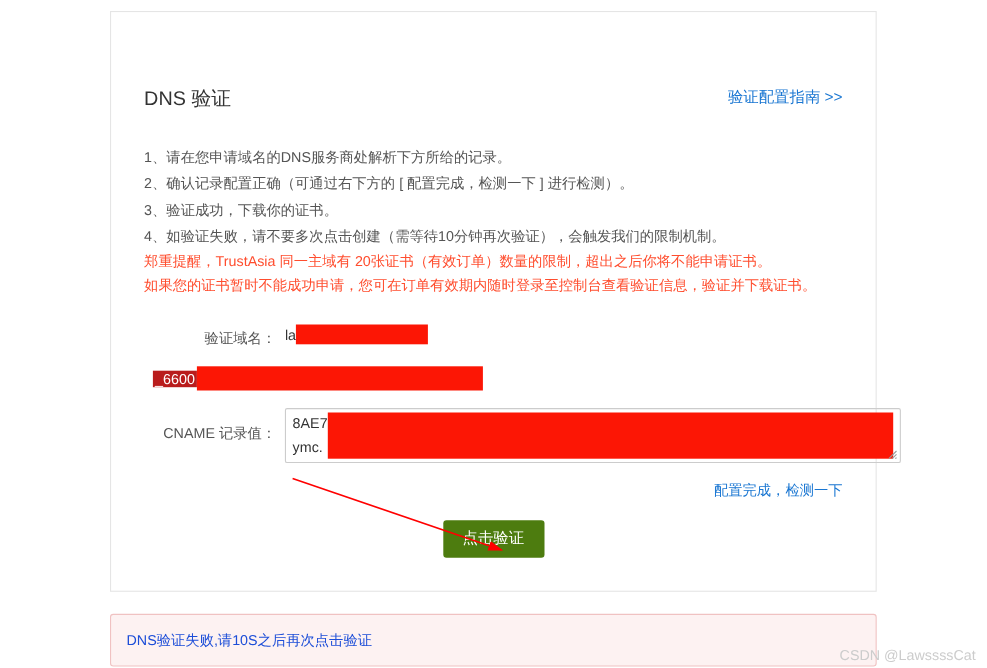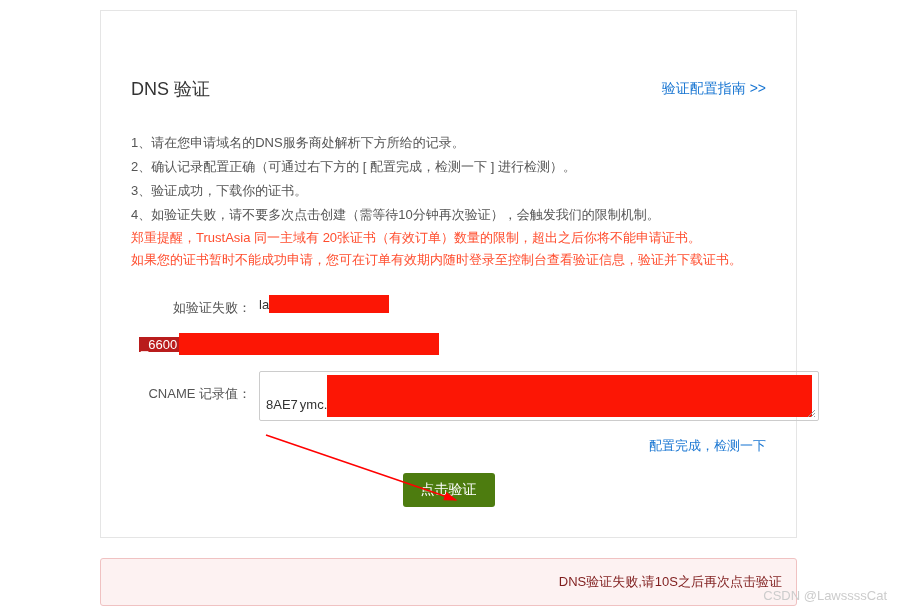--- a/index.html
+++ b/index.html
@@ -98,23 +98,22 @@
       font-size: 13px;
       position: relative;
       resize: none;
     }
     .textarea-inner {
       display: flex;
       line-height: 20px;
     }
     .textarea-prefix-col {
       display: flex;
-      flex-direction: row;
+      flex-direction: column;
       gap: 2px;
-      margin-top: 20px;
     }
     .resize-handle {
       position: absolute;
       right: 2px;
       bottom: 2px;
       width: 10px;
       height: 10px;
       color: #999;
       font-size: 10px;
     }
@@ -145,23 +144,23 @@
     .arrow-svg {
       position: absolute;
       left: 130px;
       top: 130px;
       pointer-events: none;
     }
     .error-banner {
       margin: 12px 100px 10px 100px;
       border: 1px solid #f0c2c2;
       background: #fdf2f2;
-      text-align: right;
+      text-align: left;
       padding: 14px;
-      color: #7f1d1d;
+      color: #1d4ed8;
       font-size: 13px;
       border-radius: 3px;
     }
     .watermark {
       position: fixed;
       right: 10px;
       bottom: 4px;
       color: #ccc;
       font-size: 13px;
     }
@@ -184,21 +183,21 @@
     <div class="inst-line">1、请在您申请域名的DNS服务商处解析下方所给的记录。</div>
     <div class="inst-line">2、确认记录配置正确（可通过右下方的 [ 配置完成，检测一下 ] 进行检测）。</div>
     <div class="inst-line">3、验证成功，下载你的证书。</div>
     <div class="inst-line">4、如验证失败，请不要多次点击创建（需等待10分钟再次验证），会触发我们的限制机制。</div>
     <div class="warning-line">郑重提醒，TrustAsia 同一主域有 20张证书（有效订单）数量的限制，超出之后你将不能申请证书。</div>
     <div class="warning-line">如果您的证书暂时不能成功申请，您可在订单有效期内随时登录至控制台查看验证信息，验证并下载证书。</div>
   </div>
 
   <div class="form-block">
     <div class="form-row">
-      <div class="form-label">如验证失败：</div>
+      <div class="form-label">验证域名：</div>
       <div class="form-value">
         <span class="val-text">la</span>
         <span class="red-bar red-bar-1"></span>
       </div>
     </div>
 
     <div class="form-row">
       <div class="form-value">
         <span class="val-text blue-select">_6600</span>
         <span class="red-bar red-bar-2"></span>

